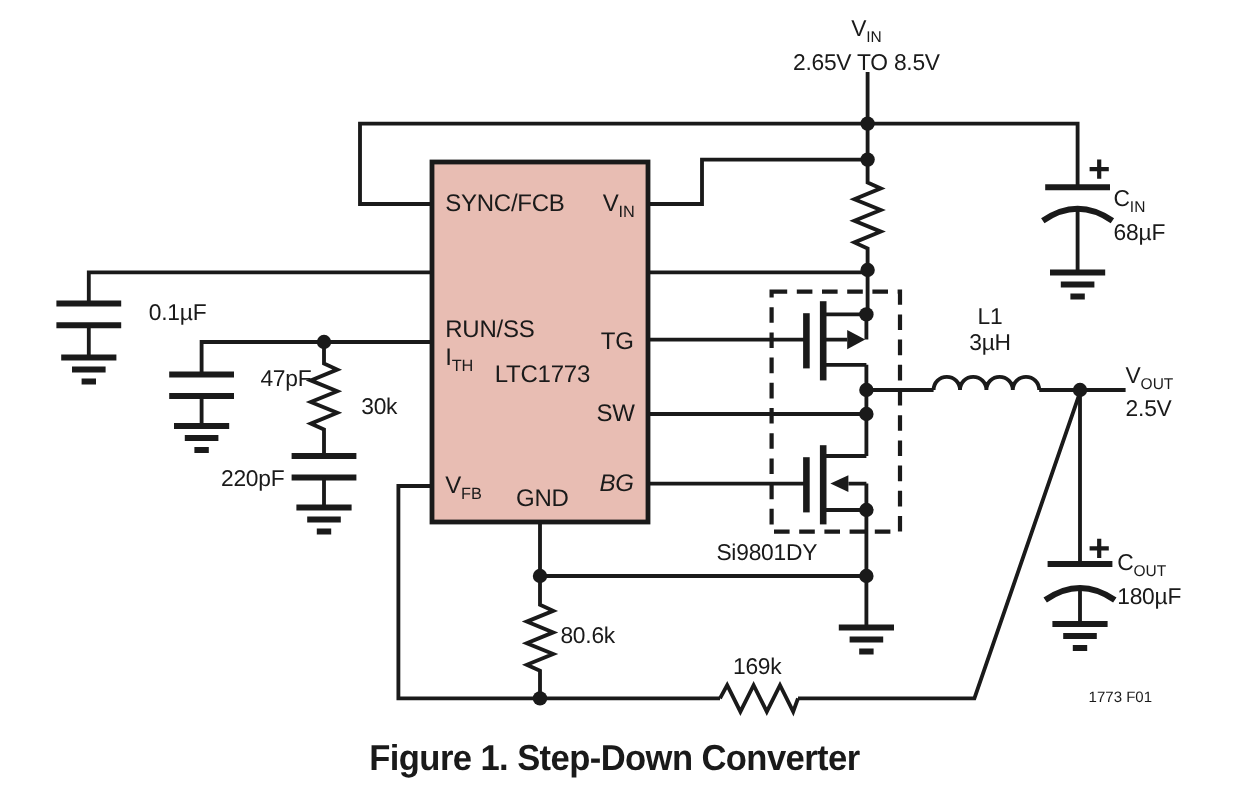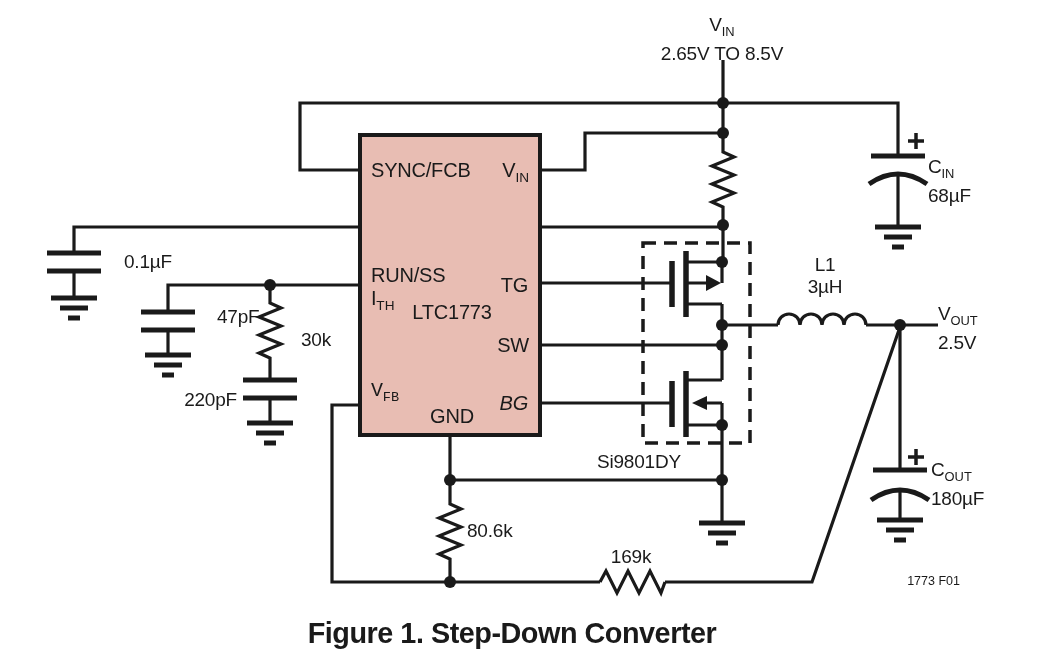--- a/index.html
+++ b/index.html
@@ -229,21 +229,21 @@
 
   <div class="lbl pin" style="left:371px; top:159px;">
     <span>SYNC/FCB</span>
   </div>
   <div class="lbl pin" style="left:371px; top:216px;margin-top:48px;">
     <span>RUN/SS</span>
   </div>
   <div class="lbl pin" style="left:371px; top:274px;margin-top:13px;">
     <span>I</span><sub>TH</sub>
   </div>
-  <div class="lbl pin" style="left:371px; top:380px;font-family:Liberation Mono, monospace;">
+  <div class="lbl pin" style="left:371px; top:394px;">
     <span>V</span><sub>FB</sub>
   </div>
   <div class="lbl pin ctr" style="left:452px; top:405px;">
     <span>GND</span>
   </div>
   <div class="lbl pin rt" style="left:429px; top:159px; width:100px;">
     <span>V</span><sub>IN</sub>
   </div>
   <div class="lbl pin rt" style="left:448px; top:274px; width:80px;">
     <span>TG</span>

